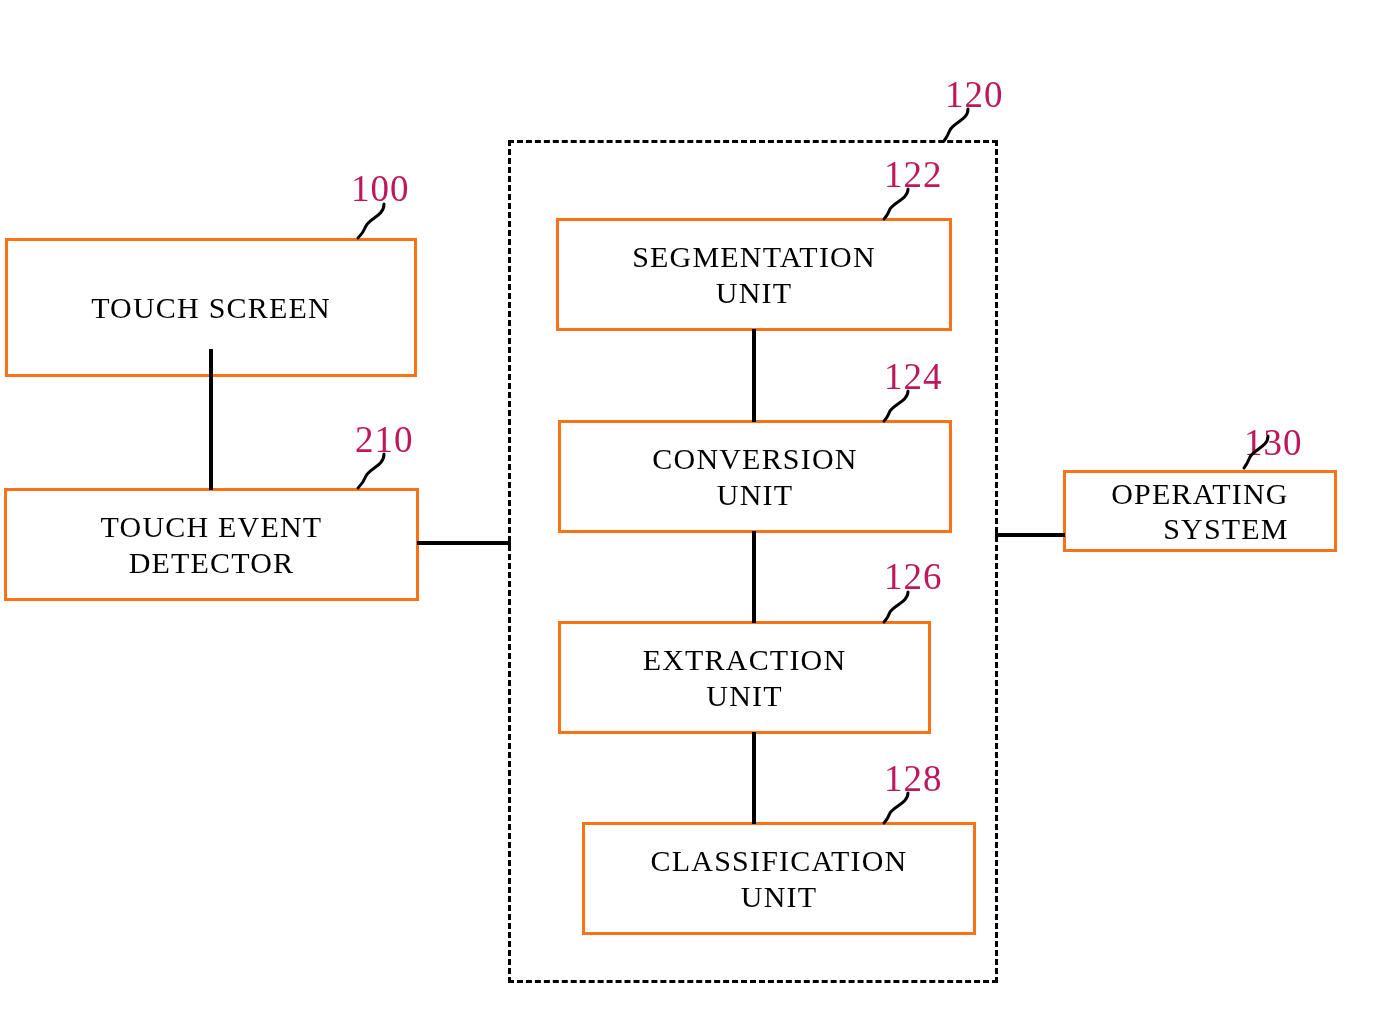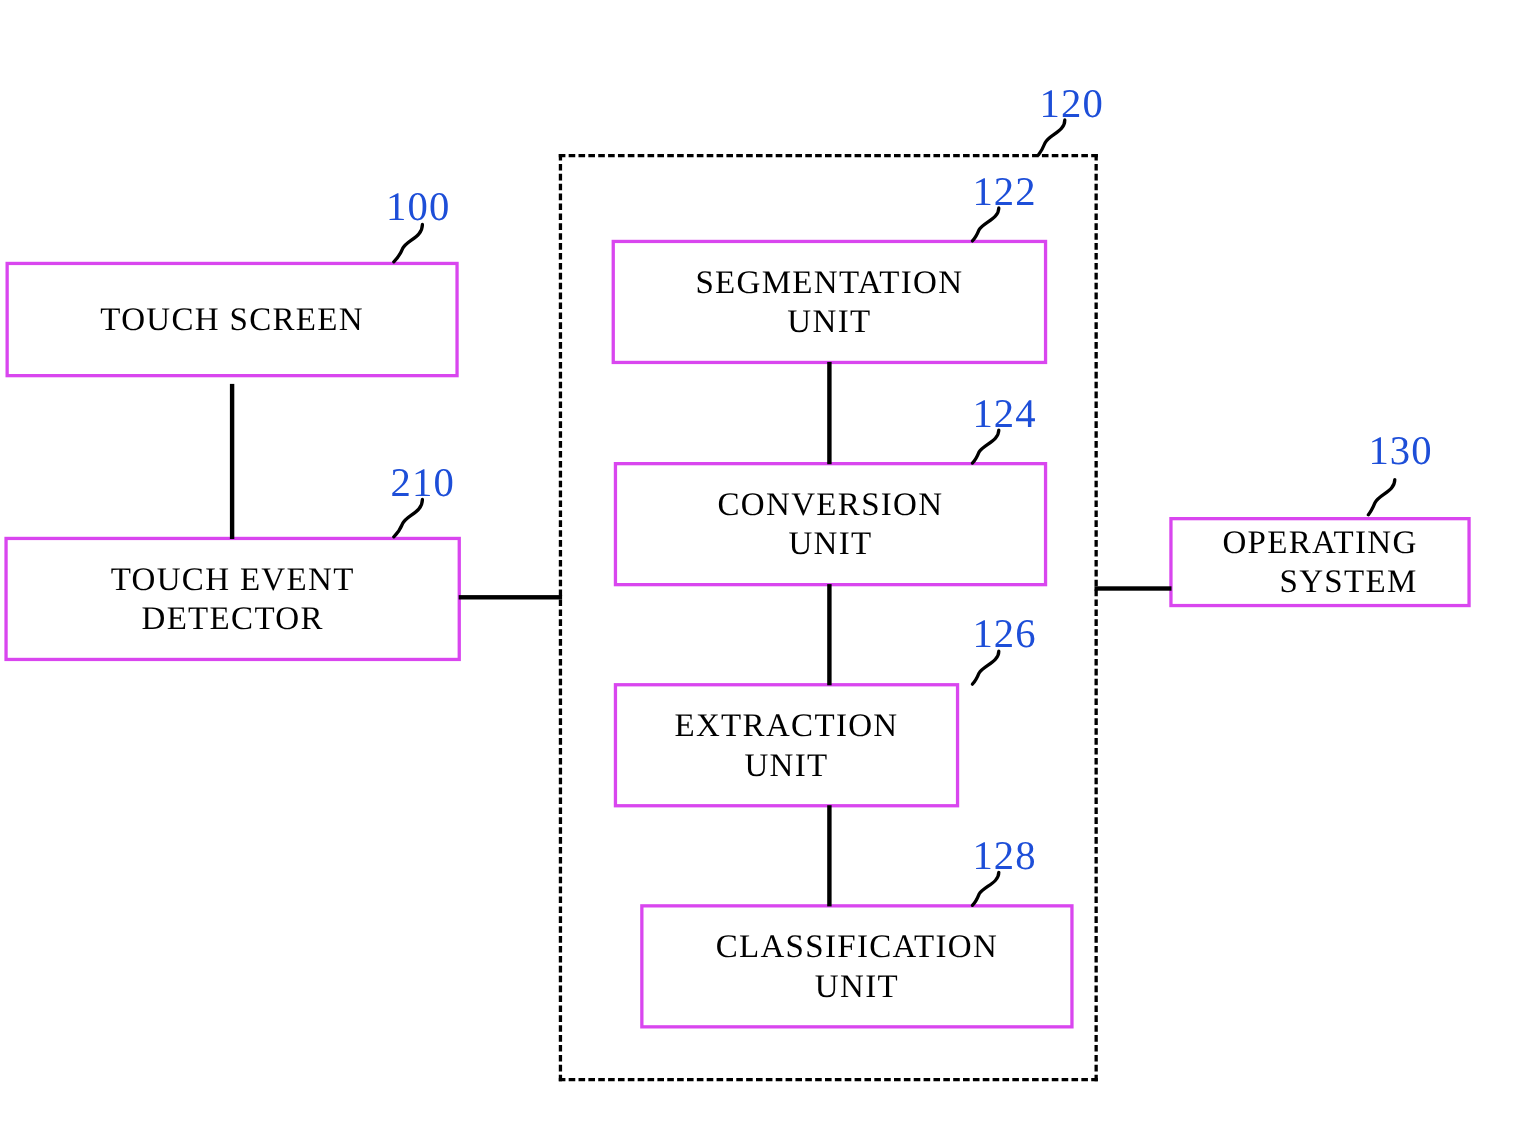--- a/index.html
+++ b/index.html
@@ -13,21 +13,21 @@
     width: 1394px;
     height: 1036px;
     background: #ffffff;
     overflow: hidden;
     font-family: "Liberation Serif", "DejaVu Serif", serif;
   }
   
   .block {
     position: absolute;
     box-sizing: border-box;
-    border: 3px solid #d946ef;
+    border: 3px solid #f97316;
     background: #ffffff;
     display: flex;
     align-items: center;
     justify-content: center;
     text-align: center;
     color: #000000;
     font-family: "Liberation Serif", "DejaVu Serif", serif;
   }
   .block .label-text {
     display: block;
@@ -54,21 +54,21 @@
     position: absolute;
     height: 4px;
     background: #000000;
   }
   
   .ref {
     position: absolute;
     font-family: "Liberation Serif", "DejaVu Serif", serif;
     font-size: 37px;
     letter-spacing: 1px;
-    color: #1d4ed8;
+    color: #be185d;
     white-space: nowrap;
     line-height: 1;
   }
   .leader {
     position: absolute;
     pointer-events: none;
   }
   .leader path {
     fill: none;
     stroke: #000000;
@@ -76,40 +76,40 @@
     stroke-linecap: round;
   }
 </style>
 </head>
 <body>
 
 <div id="canvas">
 
   <div class="dashed-container" style="left:508px; top:140px; width:490px; height:843px;"></div>
 
-  <div class="block" style="left:5px; top:238px; width:412px; height:105px;">
+  <div class="block" style="left:5px; top:238px; width:412px; height:139px;">
     <span class="label-text">TOUCH SCREEN</span>
   </div>
 
   <div class="block" style="left:4px; top:488px; width:415px; height:113px;align-items:center;">
     <span class="label-text">TOUCH EVENT
 DETECTOR</span>
   </div>
 
   <div class="block" style="left:556px; top:218px; width:396px; height:113px;">
     <span class="label-text">SEGMENTATION
 UNIT</span>
   </div>
 
   <div class="block" style="left:558px; top:420px; width:394px; height:113px;text-align:center;">
     <span class="label-text">CONVERSION
 UNIT</span>
   </div>
 
-  <div class="block" style="left:558px; top:621px; width:314px; height:113px;">
+  <div class="block" style="left:558px; top:621px; width:373px; height:113px;">
     <span class="label-text">EXTRACTION
 UNIT</span>
   </div>
 
   <div class="block" style="left:558px; top:822px; width:394px; height:113px;margin-left:24px;">
     <span class="label-text">CLASSIFICATION
 UNIT</span>
   </div>
 
   <div class="block" style="left:1063px; top:470px; width:274px; height:82px;text-align:right;">
@@ -157,18 +157,18 @@
   <div class="ref" style="left:884px; top:558px;">126</div>
   <svg class="leader" style="left:870px; top:589px;" width="80" height="40" viewBox="0 0 80 40">
     <path d="M38 3 C 38 13, 24 16, 20 23 C 18 28, 17 30, 14 33"></path>
   </svg>
 
   <div class="ref" style="left:884px; top:760px;">128</div>
   <svg class="leader" style="left:870px; top:790px;" width="80" height="40" viewBox="0 0 80 40">
     <path d="M38 3 C 38 13, 24 16, 20 23 C 18 28, 17 30, 14 33"></path>
   </svg>
 
-  <div class="ref" style="left:1244px; top:392px;">130</div>
+  <div class="ref" style="left:1244px; top:424px;">130</div>
   <svg class="leader" style="left:1230px; top:433px;" width="80" height="42" viewBox="0 0 80 42">
     <path d="M38 3 C 38 14, 24 16, 20 24 C 18 29, 17 31, 14 35"></path>
   </svg>
 
 </div>
 
 </body></html>

